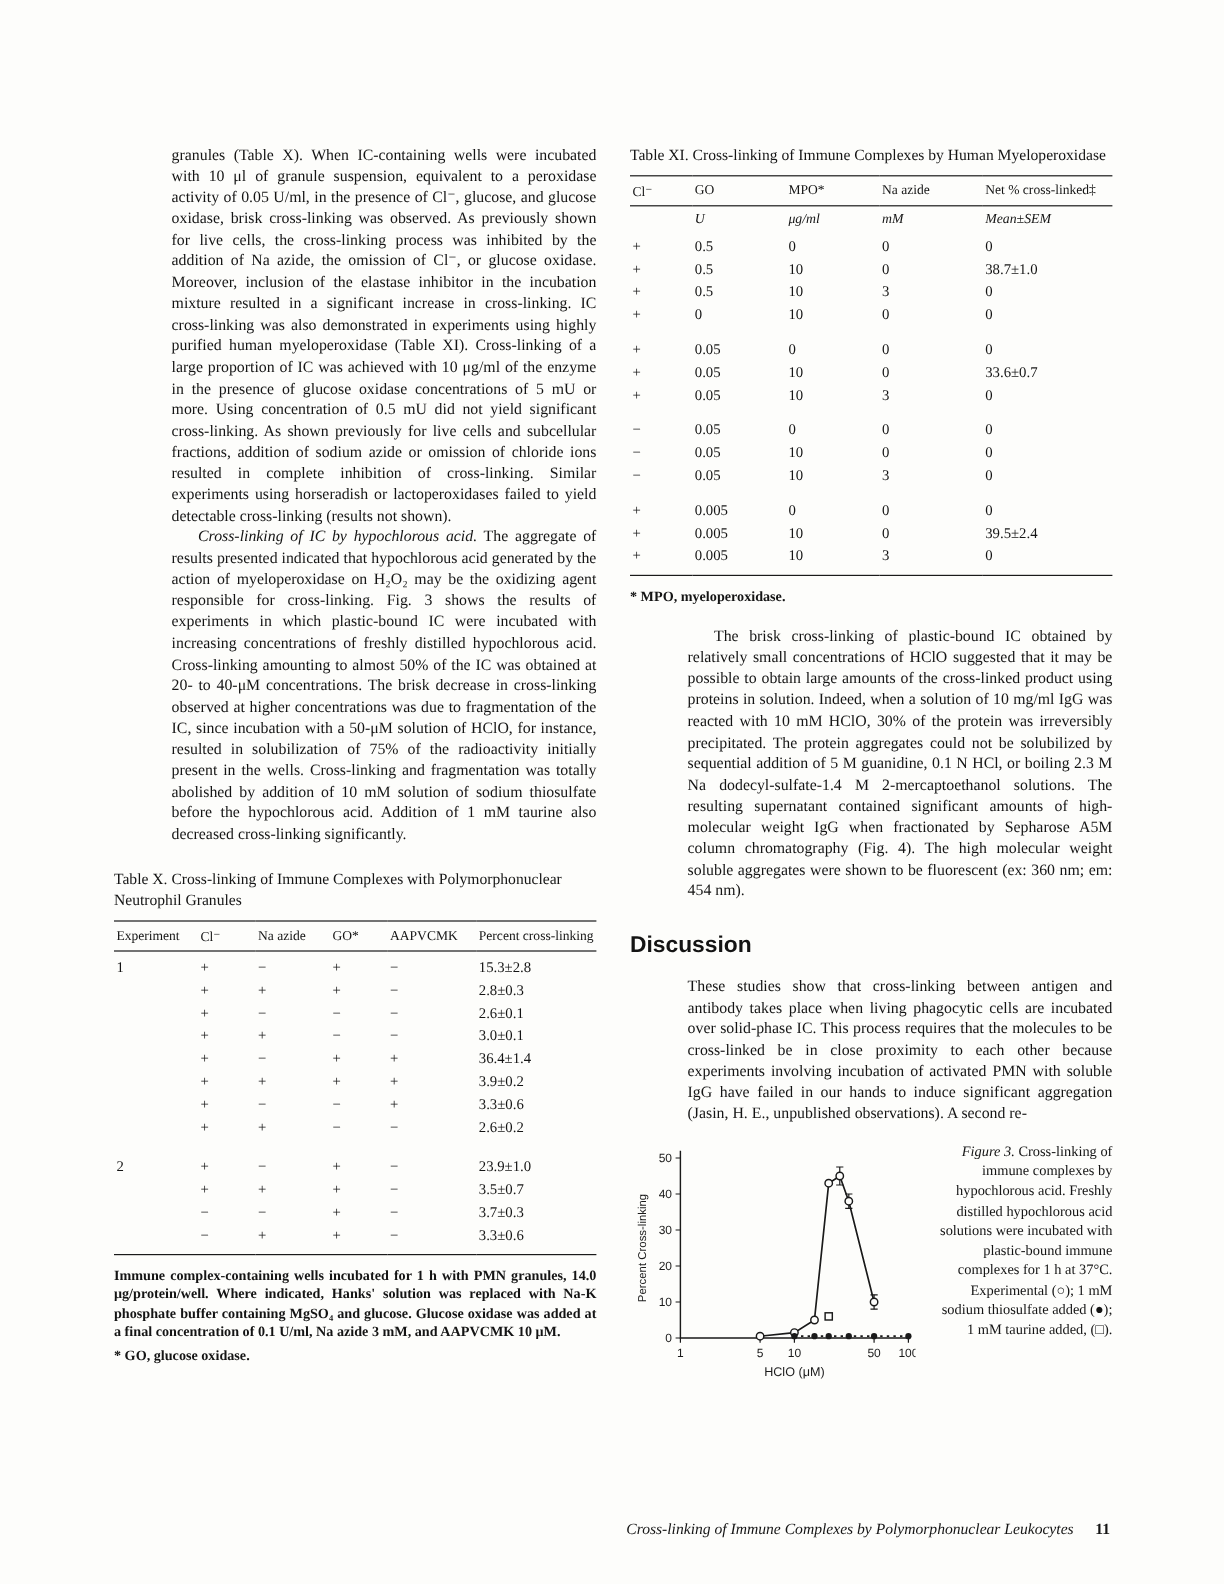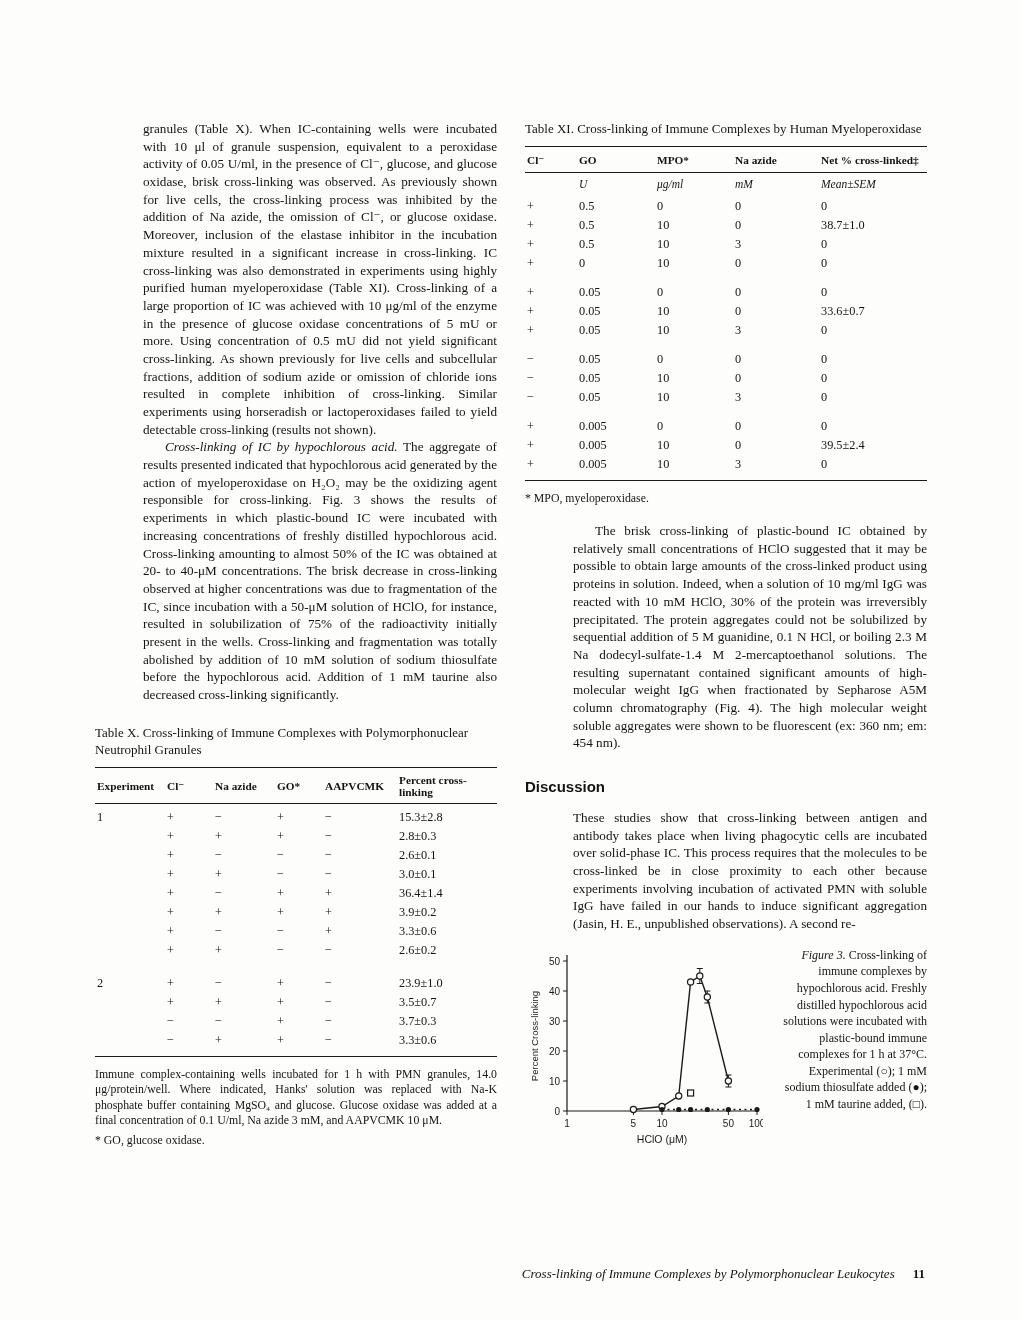--- a/index.html
+++ b/index.html
@@ -10,34 +10,34 @@
     font-family:"Liberation Serif","DejaVu Serif",serif;
   }
   .content { position:absolute; left:95px; top:120px; width:832px; display:flex; gap:28px; }
   .col { width:402px; }
   p.body-text { font-size:13.2px; line-height:1.34; text-align:justify;margin-left:48px; }
   .indent { text-indent:22px; }
   .table-title { font-size:13px; line-height:1.35; margin:20px 0 8px 0; }
   .table-title.first { margin-top:0; }
   table.data-table { width:100%; border-collapse:collapse; border-top:1.2px solid #1a1a1a; border-bottom:1.2px solid #1a1a1a; margin-bottom:10px; }
   table.data-table th { font-size:11.3px; font-weight:normal; text-align:left; padding:6px 2px 5px 2px; }
-  table.data-table thead tr.header-row th { border-bottom:1px solid #1a1a1a;font-weight:bold; }
+  table.data-table thead tr.header-row th { border-bottom:1px solid #1a1a1a; }
   table.data-table td { font-size:12.3px; padding:2px 2px; text-align:left; vertical-align:top; }
   tr.units-row td { font-style:italic; font-size:11.5px; padding-top:5px; padding-bottom:3px; }
   
   #tablex-body tr:nth-of-type(1) td { padding-top:6px; }
   #tablex-body tr:nth-of-type(9) td { padding-top:16px; }
   #tablex-body tr:nth-of-type(12) td { padding-bottom:8px; }
   #tablexi-body tr:nth-of-type(1) td { padding-top:6px; }
   #tablexi-body tr:nth-of-type(5) td,
   #tablexi-body tr:nth-of-type(8) td,
   #tablexi-body tr:nth-of-type(11) td { padding-top:12px; }
   #tablexi-body tr:nth-of-type(13) td { padding-bottom:8px; }
-  .footnote { font-size:11.8px; line-height:1.32; text-align:justify; margin-top:4px; }
-  .section-heading { font-family:"Liberation Sans","DejaVu Sans",sans-serif; font-weight:bold; font-size:15px; margin:26px 0 14px 0; }
+  .footnote { font-size:11.8px; line-height:1.32; text-align:justify; margin-top:4px;font-weight:bold; }
+  .section-heading { font-family:"Liberation Sans","DejaVu Sans",sans-serif; font-weight:bold; font-size:19px; margin:26px 0 14px 0; }
   .para-gap { margin-top:16px; }
   .figure-block { display:flex; gap:16px; margin-top:14px; align-items:flex-start; }
   .figure-chart { width:238px; flex:0 0 auto; }
   .figure-caption { width:148px; font-size:12px; line-height:1.38; text-align:right; }
   .footer { position:absolute; right:95px; bottom:38px; font-size:13px; font-style:italic; }
   .footer .pagenum { font-style:normal; font-weight:bold; margin-left:18px; }
   svg text { font-family:"Liberation Sans","DejaVu Sans",sans-serif; fill:#1a1a1a; }
 </style>
 </head>
 <body>

